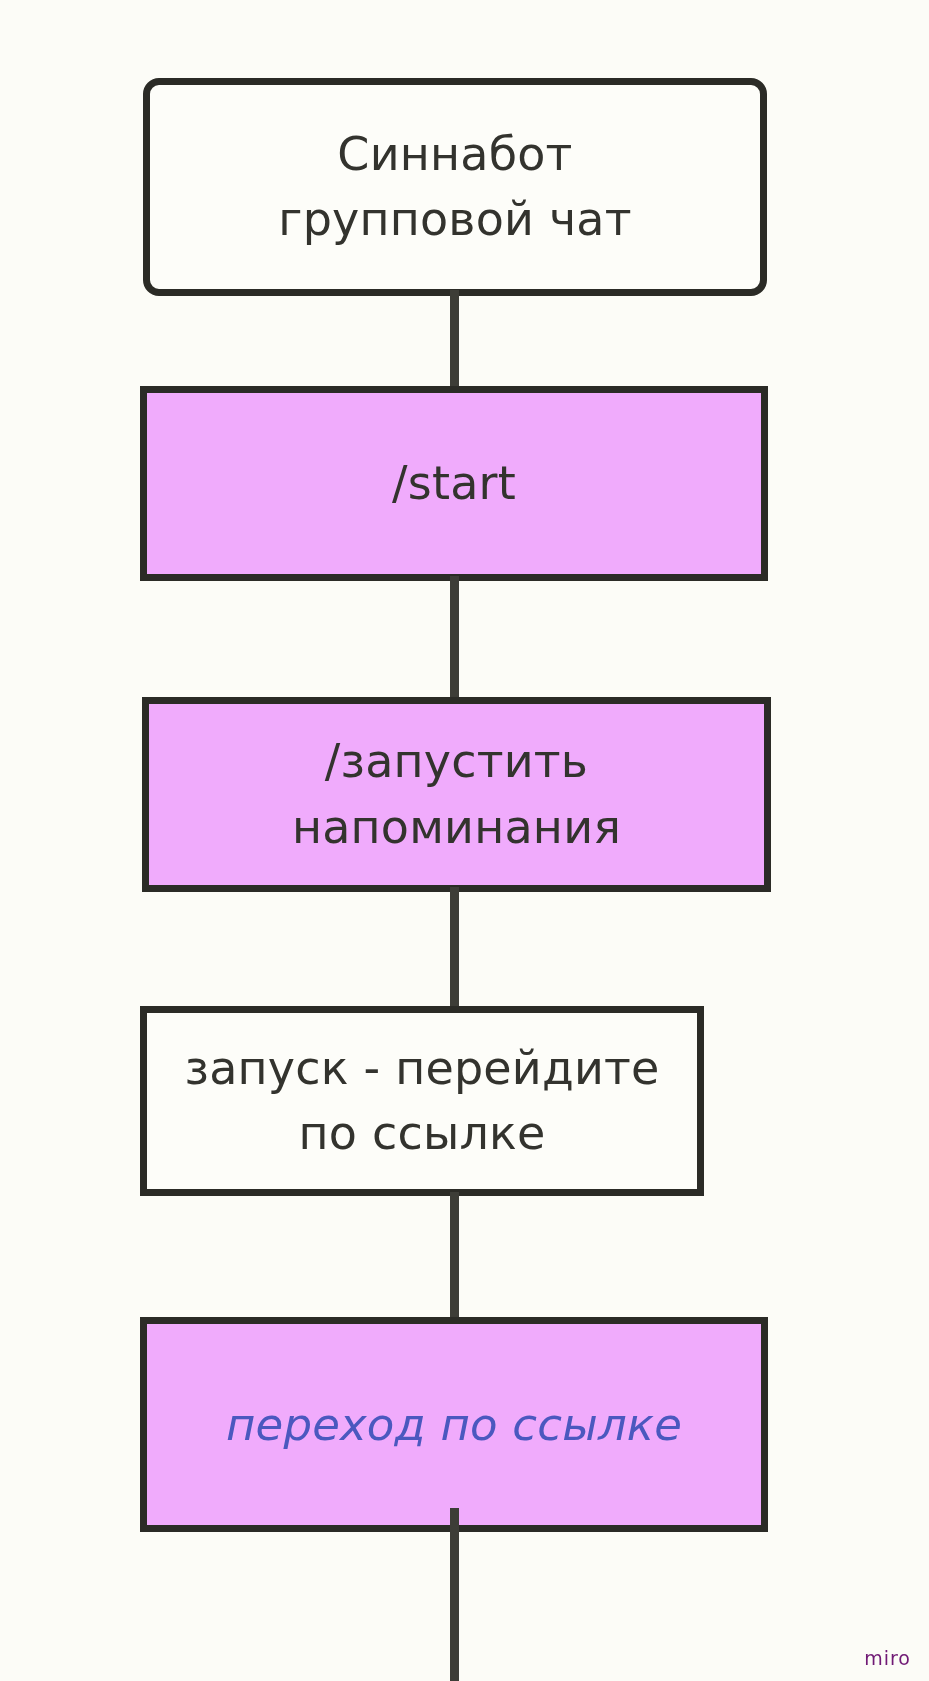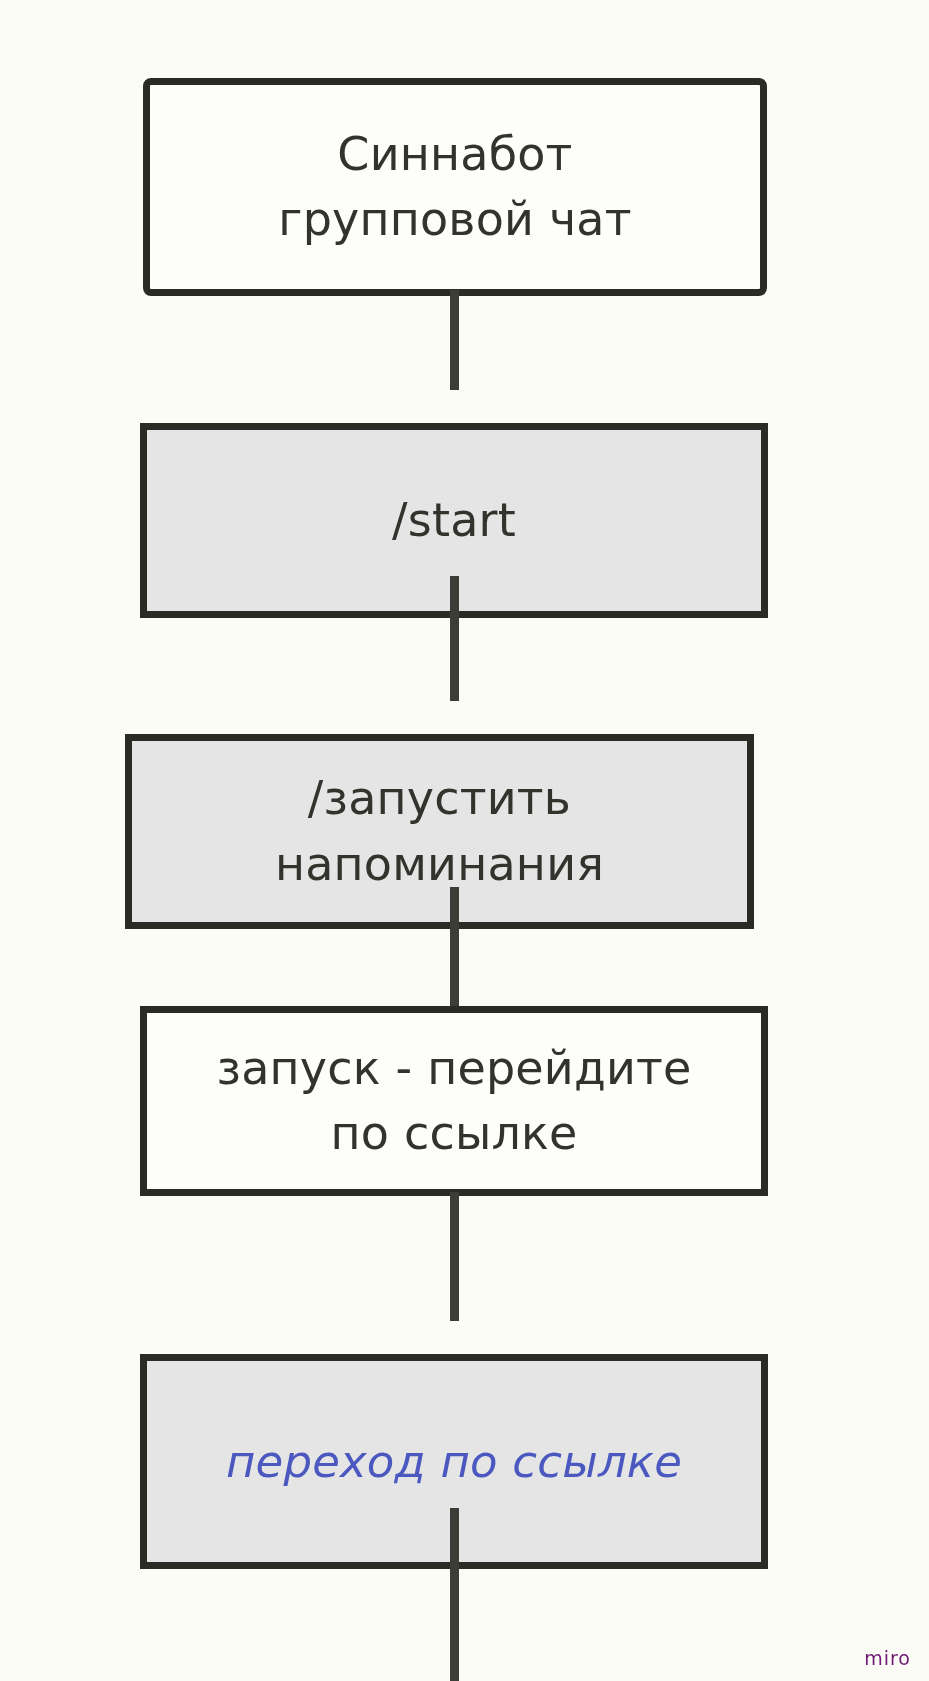--- a/index.html
+++ b/index.html
@@ -38,35 +38,35 @@
     line-height: 1.42;
     letter-spacing: 0.2px;
     padding: 0 14px;
   }
   .node .label {
     display: block;
     width: 100%;
     white-space: pre-line;
   }
   .node-rounded {
-    border-radius: 8px;
+    border-radius: 16px;
   }
   .fill-white { background: #fdfdf9; }
-  .fill-mint  { background: #e5e5e5; margin-top: 37px; }
+  .fill-mint  { background: #f0abfc; }
   .text-italic-blue {
     font-style: italic;
     color: #4b58bf;
     font-size: 45px;
   }
 
   
   #node-1 { left: 143px; top:  78px; width: 624px; height: 218px; }
   #node-2 { left: 140px; top: 386px; width: 628px; height: 195px; }
-  #node-3 { left: 125px; top: 697px; width: 629px; height: 195px; }
-  #node-4 { left: 140px; top: 1006px; width: 628px; height: 190px; }
+  #node-3 { left: 142px; top: 697px; width: 629px; height: 195px; }
+  #node-4 { left: 140px; top: 1006px; width: 564px; height: 190px; }
   #node-5 { left: 140px; top: 1317px; width: 628px; height: 215px; }
 
   #conn-1 { top: 290px;  height: 100px; }
   #conn-2 { top: 576px;  height: 125px; }
   #conn-3 { top: 887px;  height: 123px; }
   #conn-4 { top: 1192px; height: 129px; }
   #conn-5 { top: 1508px; height: 173px; }
 
   #watermark {
     position: absolute;

